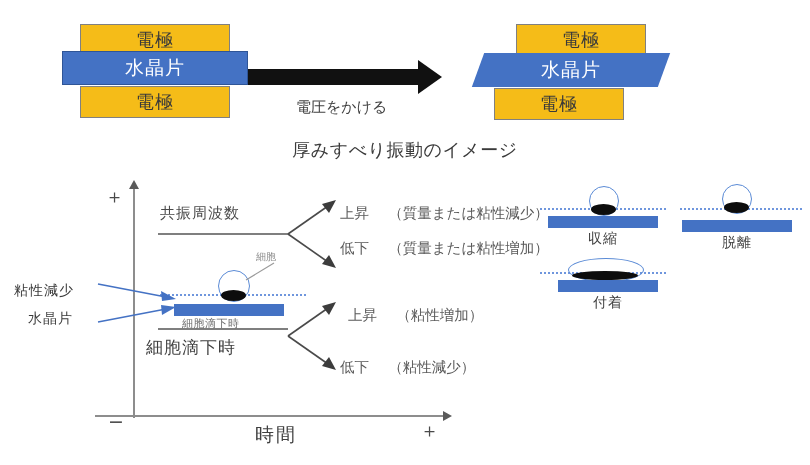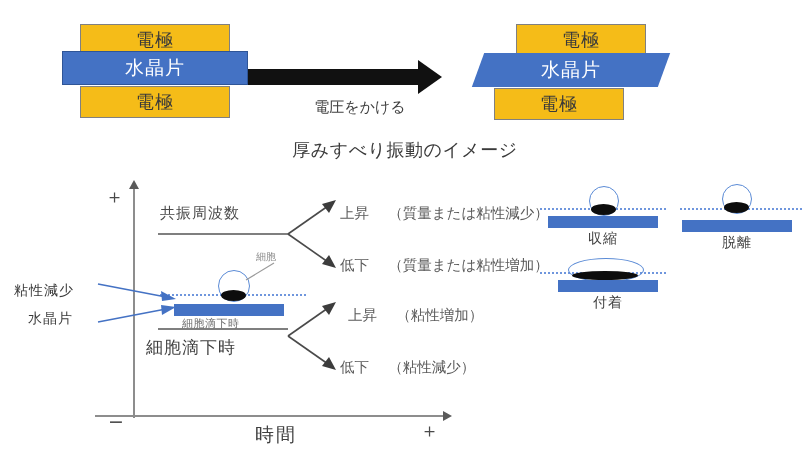--- a/index.html
+++ b/index.html
@@ -110,21 +110,21 @@
   <div class="abs" style="left:80px;top:24px;width:150px;height:94px;">
     <div class="electrode abs" style="left:0;top:0;width:148px;height:30px;">電極</div>
     <div class="electrode abs" style="left:0;top:62px;width:148px;height:30px;">電極</div>
     <div class="quartz abs" style="left:-18px;top:27px;width:184px;height:32px;">水晶片</div>
   </div>
 
   <div class="abs" style="left:248px;top:60px;width:200px;height:34px;">
     <div class="arrow-shaft abs" style="left:0;top:9px;width:172px;height:16px;"></div>
     <div class="arrow-head abs" style="left:170px;top:0;"></div>
   </div>
-  <div class="arrow-label abs" style="left:280px;top:98px;width:160px;text-align:center;">電圧をかける</div>
+  <div class="arrow-label abs" style="left:296px;top:98px;width:160px;text-align:left;">電圧をかける</div>
 
   <div class="abs" style="left:490px;top:24px;width:160px;height:100px;">
     <div class="electrode abs" style="left:26px;top:0;width:128px;height:30px;">電極</div>
     <div class="electrode abs" style="left:4px;top:64px;width:128px;height:30px;">電極</div>
     <div class="quartz-skew abs" style="left:-12px;top:29px;width:186px;height:34px;">
       <span>水晶片</span>
     </div>
   </div>
 
   <div class="caption abs" style="left:245px;top:138px;width:320px;text-align:center;">厚みすべり振動のイメージ</div>
@@ -157,21 +157,21 @@
       <span style="display:inline-block;width:10px;"></span>
       <span>（質量または粘性減少）</span>
     </div>
 
     <div class="b-arrow" style="left:128px;top:42px;width:50px;height:36px;">
       <svg width="50" height="36" viewBox="0 0 50 36">
         <line x1="0" y1="2" x2="40" y2="30" stroke="#4a4a4a" stroke-width="1.6"></line>
         <polygon points="48,36 34,32 41,23" fill="#3c3c3c"></polygon>
       </svg>
     </div>
-    <div class="branch-text abs" style="left:180px;top:66px;">
+    <div class="branch-text abs" style="left:180px;top:49px;">
       <span>低下</span>
       <span style="display:inline-block;width:10px;"></span>
       <span>（質量または粘性増加）</span>
     </div>
   </div>
 
   <div class="abs" style="left:160px;top:150px;width:400px;height:105px;">
     <div class="branch-title abs" style="left:-14px;top:16px;font-size:17px;color:#3f3f3f;">細胞滴下時</div>
     <div class="branch-rule abs" style="left:-2px;top:8px;width:130px;"></div>
 

